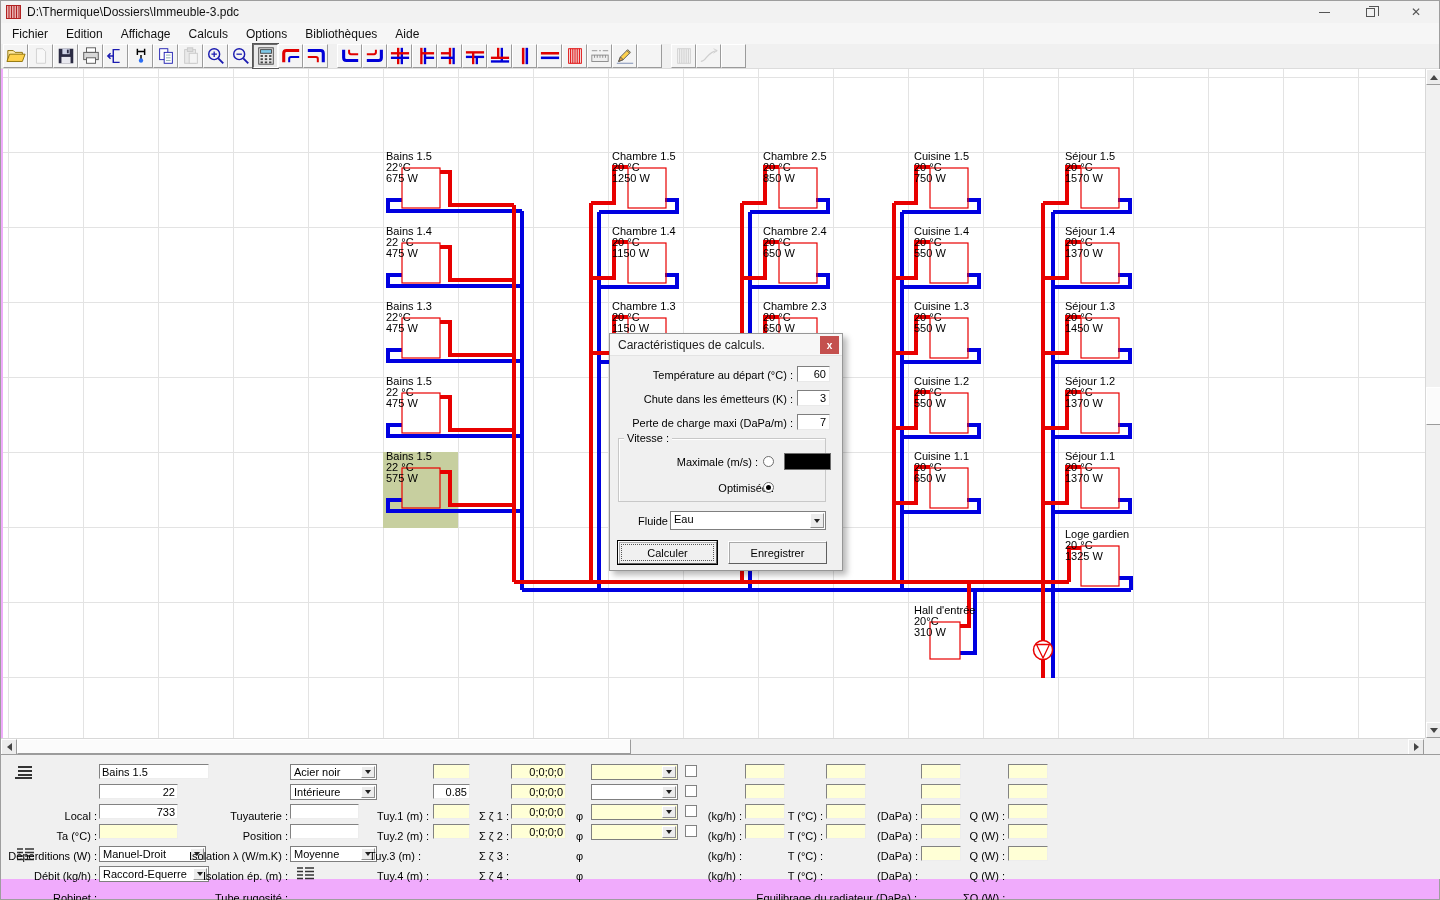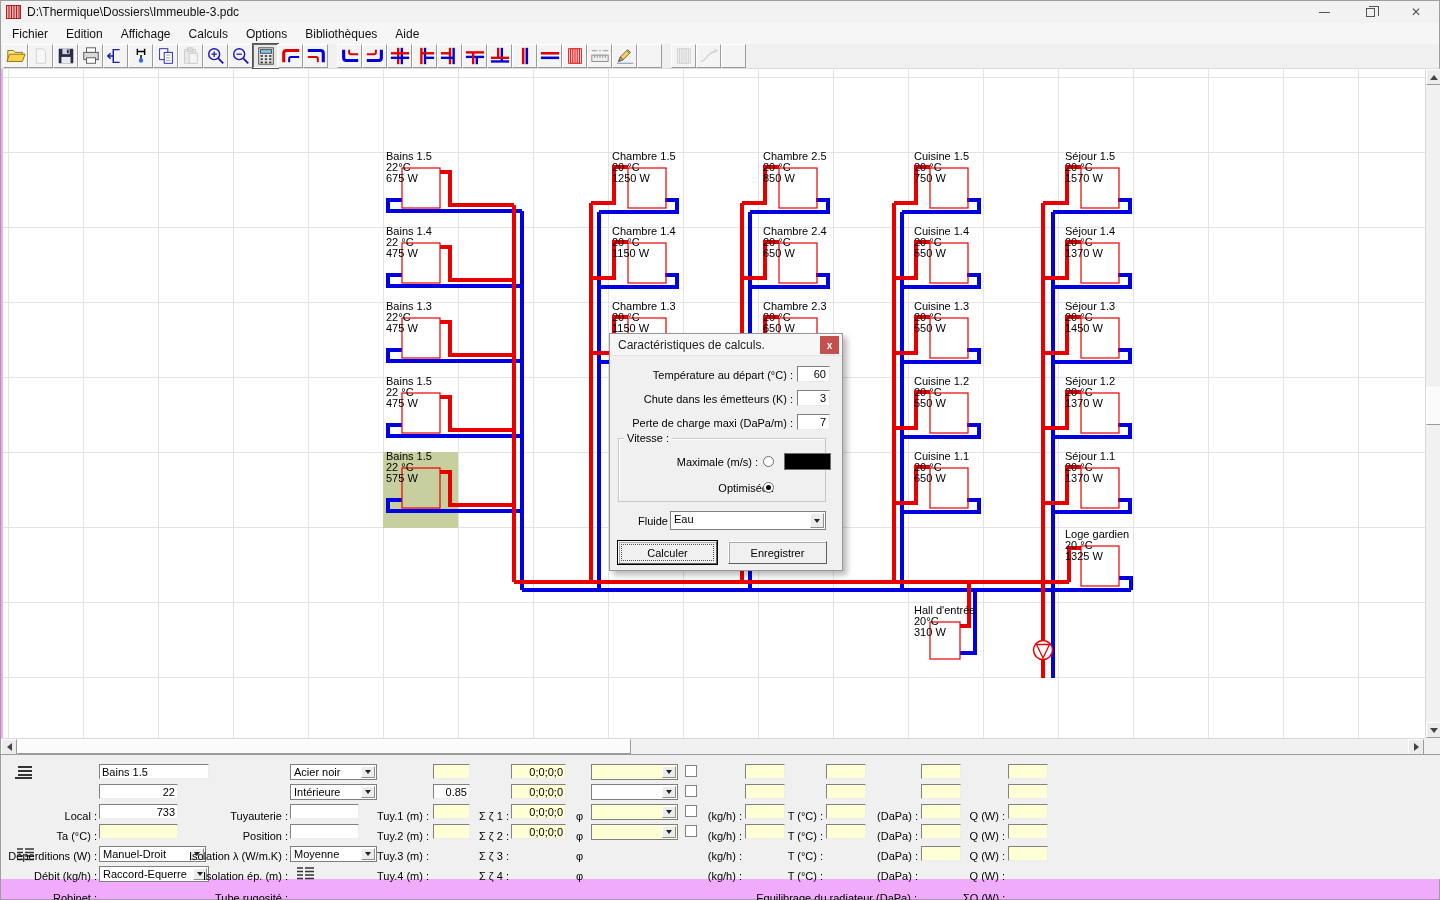--- a/index.html
+++ b/index.html
@@ -574,21 +574,21 @@
           <span class="arr"></span>
         </div>
         <div class="plbl" style="left:368px;top:31px;width:60px">Tuy.2 (m) :</div>
         <div class="pfld taright" style="left:432px;top:29px;width:37px;height:15px">0.85</div>
         <div class="plbl" style="left:468px;top:31px;width:40px">Σ ζ 2 :</div>
         <div class="pfld taright yellow" style="left:510px;top:29px;width:55px;height:15px">0;0;0;0</div>
         <div class="plbl" style="left:575px;top:31px;width:10px;text-align:left">φ</div>
         <div class="cmb" style="left:590px;top:29px;width:87px;height:16px">
           <span class="arr"></span>
         </div>
-        <div class="plbl" style="left:368px;top:51px;width:60px">Tuy.3 (m) :</div>
+        <div class="plbl" style="left:360px;top:51px;width:60px">Tuy.3 (m) :</div>
         <div class="pfld taright yellow" style="left:432px;top:49px;width:37px;height:15px"></div>
         <div class="plbl" style="left:468px;top:51px;width:40px">Σ ζ 3 :</div>
         <div class="pfld taright yellow" style="left:510px;top:49px;width:55px;height:15px">0;0;0;0</div>
         <div class="plbl" style="left:575px;top:51px;width:10px;text-align:left">φ</div>
         <div class="cmb yellow" style="left:590px;top:49px;width:87px;height:16px">
           <span class="arr"></span>
         </div>
         <div class="plbl" style="left:368px;top:71px;width:60px">Tuy.4 (m) :</div>
         <div class="pfld taright yellow" style="left:432px;top:69px;width:37px;height:15px"></div>
         <div class="plbl" style="left:468px;top:71px;width:40px">Σ ζ 4 :</div>

